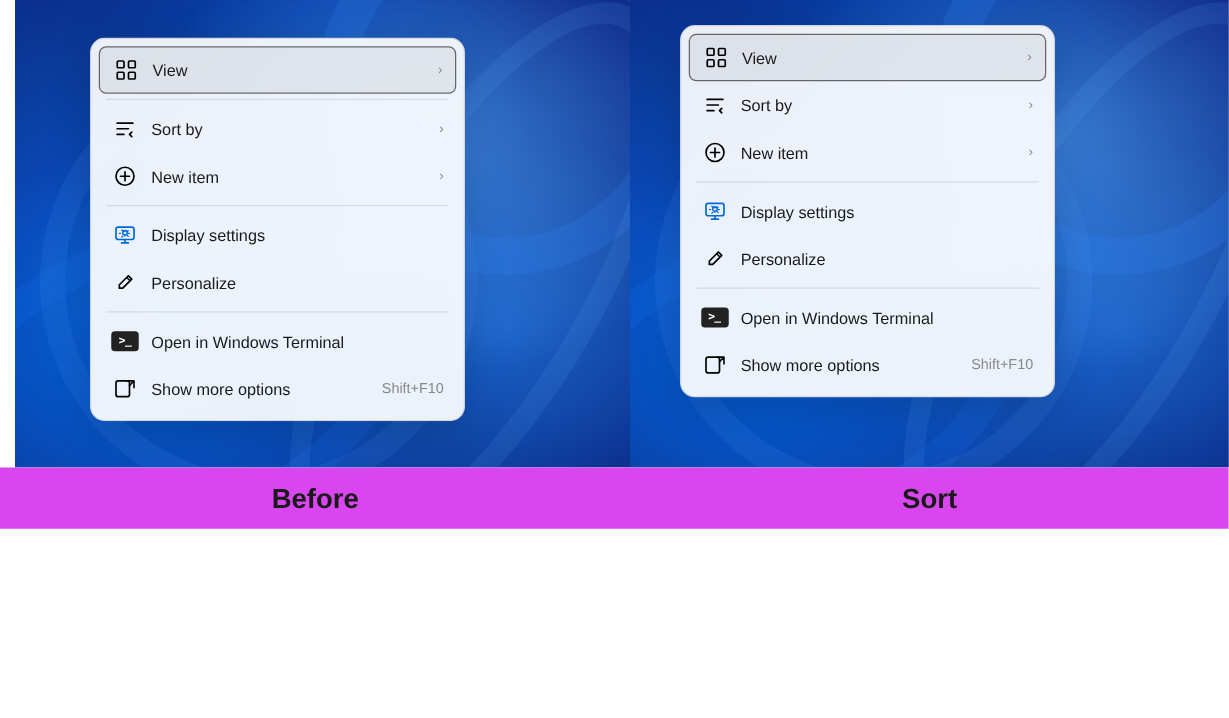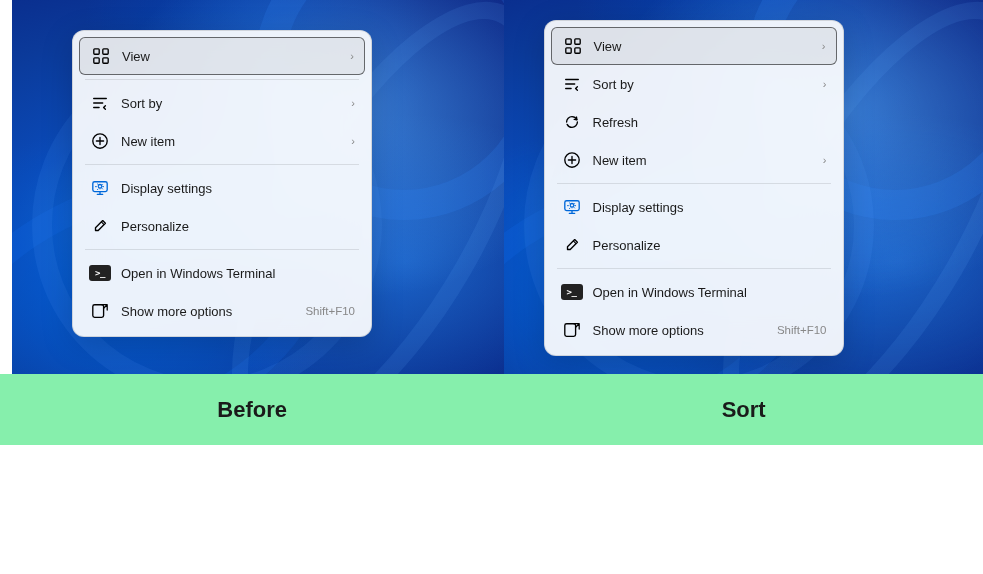--- a/index.html
+++ b/index.html
@@ -124,24 +124,24 @@
     .divider {
       height: 1px;
       background: rgba(0,0,0,0.1);
       margin: 4px 6px;
     }
 
     .labels-row {
       display: flex;
       flex-direction: row;
       width: 100%;
-      height: 71px;
+      height: 49px;
       align-items: center;
       justify-content: space-around;
-      background: #86efac;
+      background: #d946ef;
     }
 
     .label-text {
       font-size: 22px;
       font-weight: 700;
       color: #1a1a1a;
     }
 
     svg {
       width: 18px;
@@ -290,30 +290,20 @@
         <span class="icon">
           <svg viewBox="0 0 20 20" fill="none" xmlns="http://www.w3.org/2000/svg">
             <path d="M3 5h14M3 10h10M3 15h6" stroke="#000" stroke-width="1.5" stroke-linecap="round"></path>
             <path d="M16 13l-2 2 2 2" stroke="#000" stroke-width="1.5" stroke-linecap="round" stroke-linejoin="round"></path>
           </svg>
         </span>
         <span class="label">Sort by</span>
         <span class="chevron">›</span>
       </div>
 
-      <div class="menu-item">
-        <span class="icon">
-          <svg viewBox="0 0 20 20" fill="none" xmlns="http://www.w3.org/2000/svg">
-            <path d="M4 10a6 6 0 016-6 6 6 0 015.4 3.4" stroke="#000" stroke-width="1.5" stroke-linecap="round"></path>
-            <path d="M16 10a6 6 0 01-6 6 6 6 0 01-5.4-3.4" stroke="#000" stroke-width="1.5" stroke-linecap="round"></path>
-            <path d="M15 4.5l.4 3-3-.4" stroke="#000" stroke-width="1.5" stroke-linecap="round" stroke-linejoin="round"></path>
-          </svg>
-        </span>
-        <span class="label">Refresh</span>
-      </div>
 
       <div class="menu-item">
         <span class="icon">
           <svg viewBox="0 0 20 20" fill="none" xmlns="http://www.w3.org/2000/svg">
             <circle cx="10" cy="10" r="8" stroke="#000" stroke-width="1.5"></circle>
             <path d="M10 6v8M6 10h8" stroke="#000" stroke-width="1.5" stroke-linecap="round"></path>
           </svg>
         </span>
         <span class="label">New item</span>
         <span class="chevron">›</span>

